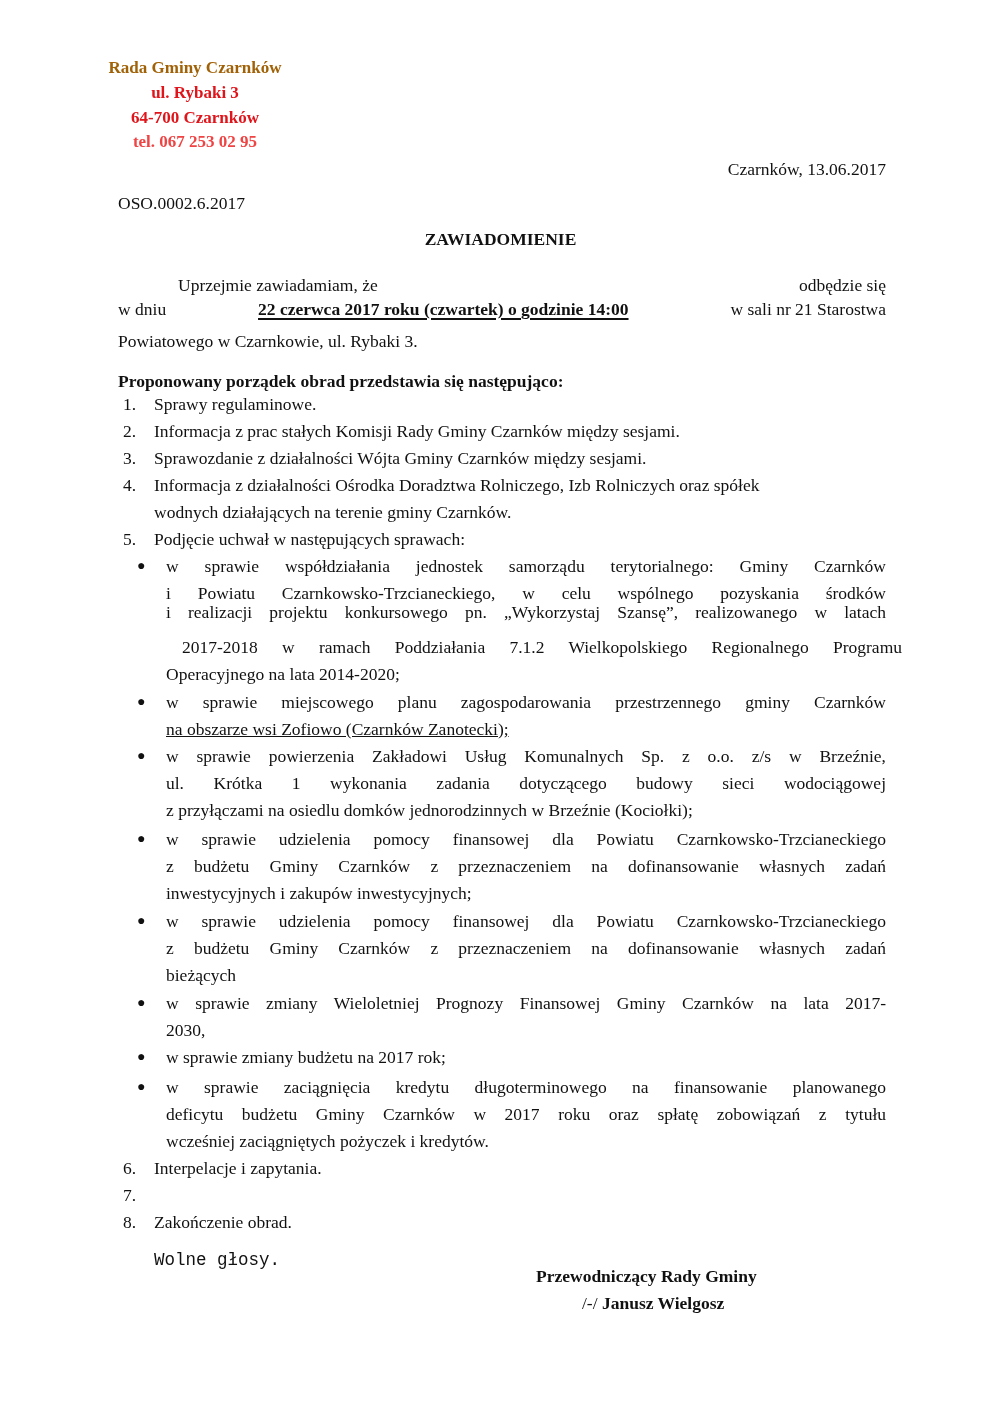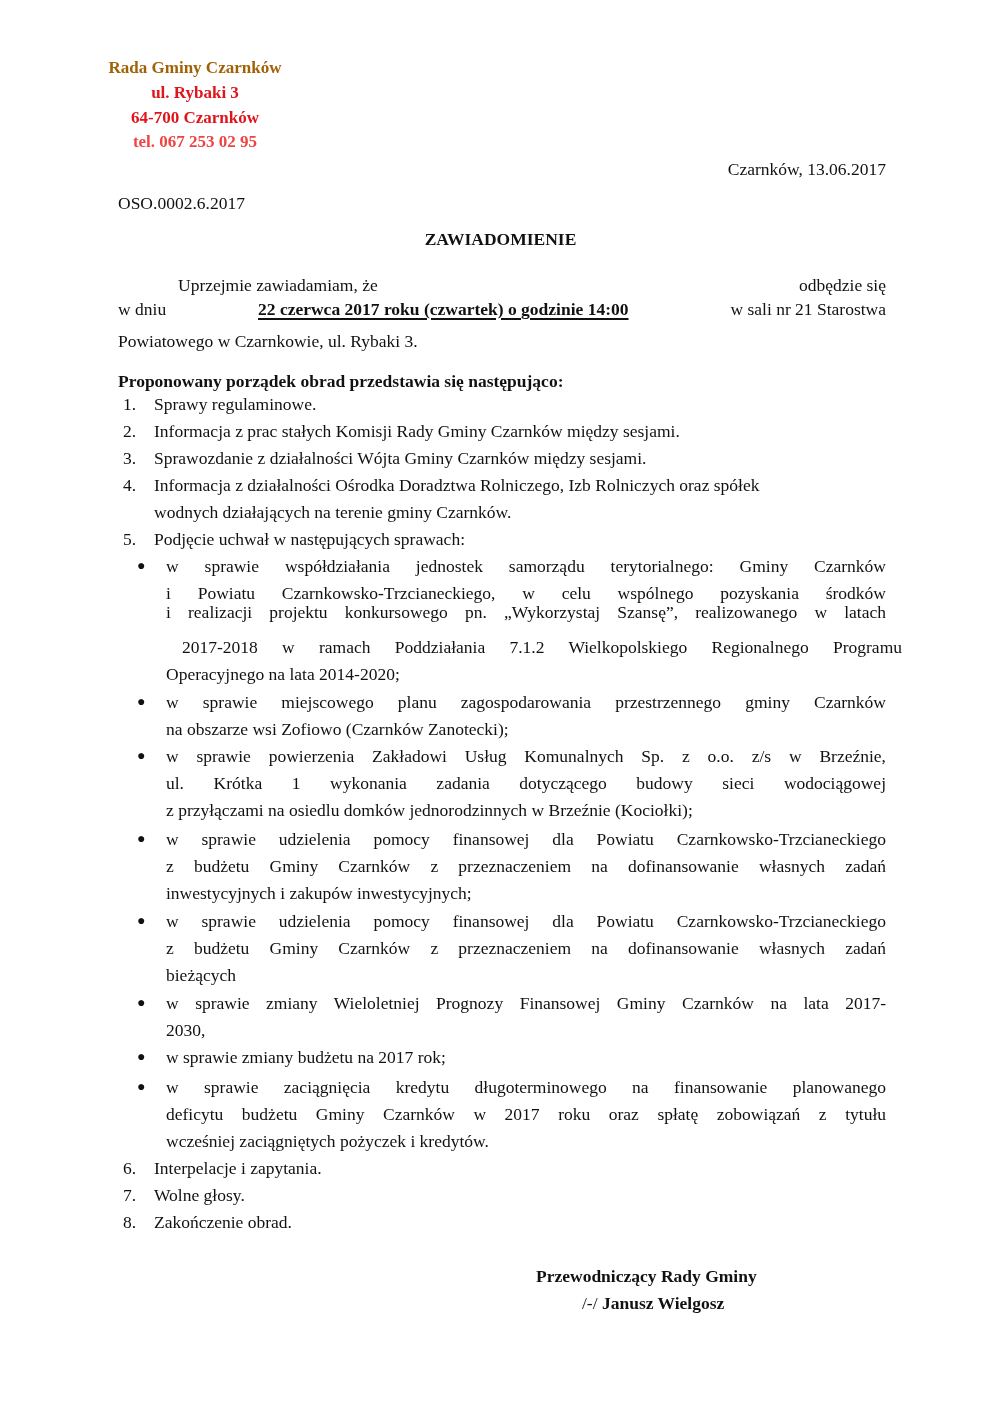--- a/index.html
+++ b/index.html
@@ -71,21 +71,21 @@
       <span class="bul" style="top: 558px;">●</span>
       <div style="position: absolute; left: 166px; top: 556px; width: 720px; text-align: justify; text-align-last: justify;">w sprawie współdziałania jednostek samorządu terytorialnego: Gminy Czarnków</div>
       <div style="position: absolute; left: 166px; top: 583px; width: 720px; text-align: justify; text-align-last: justify;">i Powiatu Czarnkowsko-Trzcianeckiego, w celu wspólnego pozyskania środków</div>
       <div style="position: absolute; left: 166px; top: 602px; width: 720px; text-align: justify; text-align-last: justify;">i realizacji projektu konkursowego pn. „Wykorzystaj Szansę”, realizowanego w latach</div>
       <div style="position: absolute; left: 182px; top: 637px; width: 720px; text-align: justify; text-align-last: justify;">2017-2018 w ramach Poddziałania 7.1.2 Wielkopolskiego Regionalnego Programu</div>
       <div style="position: absolute; left: 166px; top: 664px; white-space: nowrap;">Operacyjnego na lata 2014-2020;</div>
     </div>
     <div>
       <span class="bul" style="top: 694px;">●</span>
       <div style="position: absolute; left: 166px; top: 692px; width: 720px; text-align: justify; text-align-last: justify;">w sprawie miejscowego planu zagospodarowania przestrzennego gminy Czarnków</div>
-      <div style="position: absolute; left: 166px; top: 719px; white-space: nowrap;">na obszarze wsi Zofiowo (Czarnków Zanotecki);</div>
+      <div style="position: absolute; left: 166px; top: 719px; white-space: nowrap; text-decoration: underline;">na obszarze wsi Zofiowo (Czarnków Zanotecki);</div>
     </div>
     <div>
       <span class="bul" style="top: 748px;">●</span>
       <div style="position: absolute; left: 166px; top: 746px; width: 720px; text-align: justify; text-align-last: justify;">w sprawie powierzenia Zakładowi Usług Komunalnych Sp. z o.o. z/s w Brzeźnie,</div>
       <div style="position: absolute; left: 166px; top: 773px; width: 720px; text-align: justify; text-align-last: justify;">ul. Krótka 1 wykonania zadania dotyczącego budowy sieci wodociągowej</div>
       <div style="position: absolute; left: 166px; top: 800px; white-space: nowrap;">z przyłączami na osiedlu domków jednorodzinnych w Brzeźnie (Kociołki);</div>
     </div>
     <div>
       <span class="bul" style="top: 831px;">●</span>
       <div style="position: absolute; left: 166px; top: 829px; width: 720px; text-align: justify; text-align-last: justify;">w sprawie udzielenia pomocy finansowej dla Powiatu Czarnkowsko-Trzcianeckiego</div>
@@ -114,21 +114,21 @@
       <div style="position: absolute; left: 166px; top: 1131px; white-space: nowrap;">wcześniej zaciągniętych pożyczek i kredytów.</div>
     </div>
   </div>
 
 <div>
   <span class="num" style="top:1158px;">6.</span>
   <span class="txt" style="top:1158px;">Interpelacje i zapytania.</span>
 </div>
 <div>
   <span class="num" style="top:1185px;">7.</span>
-  <span class="txt" style="top:1185px;">Wolne głosy.</span>
+  <span class="txt" style="top:1250px;font-family:Liberation Mono, monospace;">Wolne głosy.</span>
 </div>
 <div>
   <span class="num" style="top:1212px;">8.</span>
   <span class="txt" style="top:1212px;">Zakończenie obrad.</span>
 </div>
 
 <div class="line bold" style="top:1266px; left:536px;">Przewodniczący Rady Gminy</div>
 <div class="line bold" style="top:1293px; left:582px;">
   <span style="font-weight:normal;">/-/</span>
   <span>Janusz Wielgosz</span>

